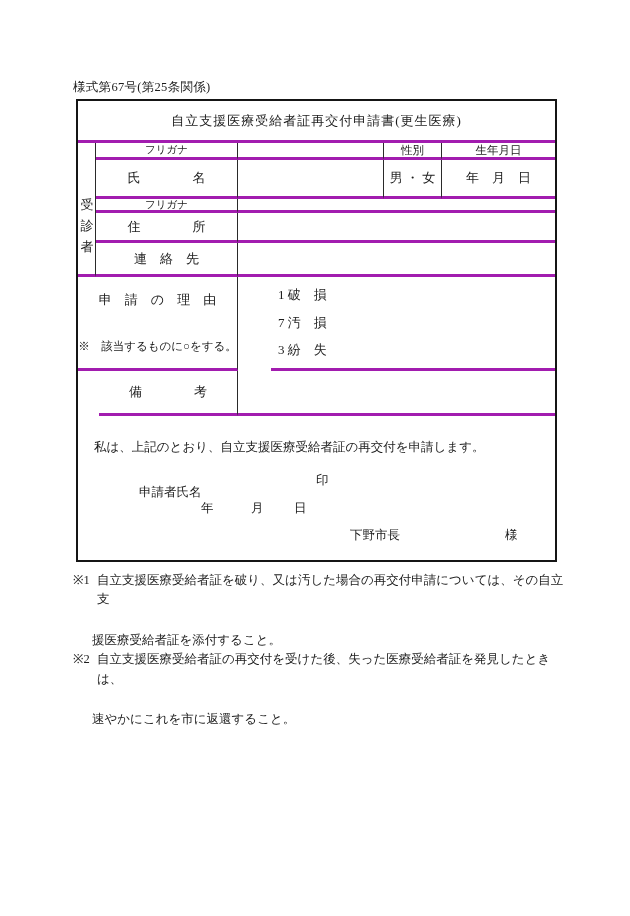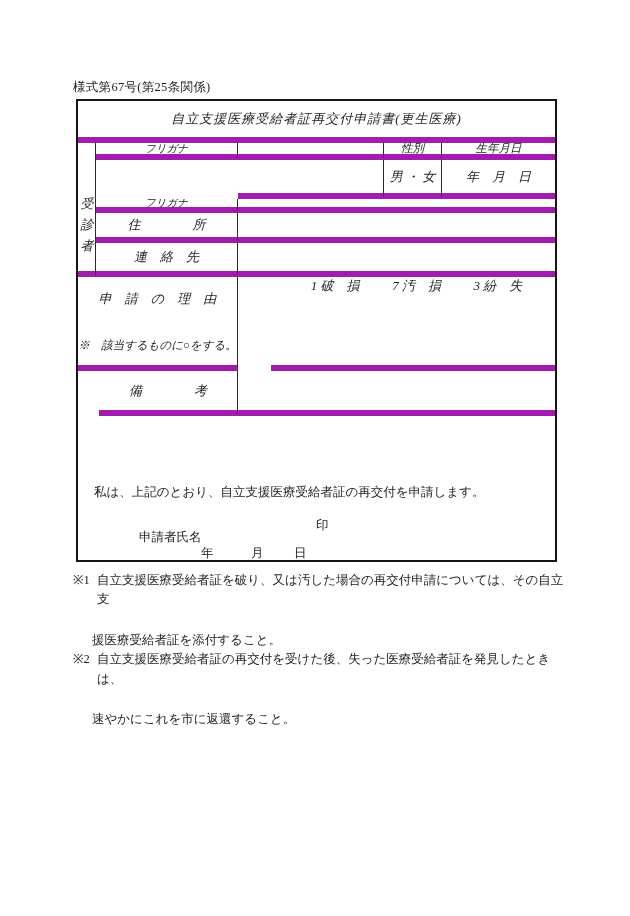--- a/index.html
+++ b/index.html
@@ -15,21 +15,21 @@
   .form-box{
     position:absolute;left:76px;top:99px;
     width:477px;height:459px;
     border:2px solid #151515;
     display:grid;
     grid-template-columns:18px 142px 146px 58px 113px;
     grid-template-rows:42px 17px 39px 14px 30px 34px 94px 45px 144px;
   }
   .cell{box-sizing:border-box;overflow:hidden;}
   .br{border-right:1px solid #2a2a2a;}
-  .bb{border-bottom:6px solid #a21caf;font-style:italic;}
+  .bb{border-bottom:3px solid #a21caf;}
   .center{display:flex;align-items:center;justify-content:center;}
   .fs13{font-size:13px;}
   .fs10{font-size:10.5px;}
 
   .c-title{grid-area:1/1/2/6;font-size:13px;letter-spacing:1px;}
   .c-patient{grid-area:2/1/7/2;}
   .c-patient span{
     writing-mode:vertical-rl;text-orientation:upright;
     font-size:13px;letter-spacing:21px;margin-top:20px;
   }
@@ -47,27 +47,27 @@
   .c-addr-val{grid-area:5/3/6/6;}
   .c-contact-label{grid-area:6/2/7/3;}
   .c-contact-val{grid-area:6/3/7/6;}
   .c-reason-label{
     grid-area:7/1/8/3;display:flex;flex-direction:column;
     align-items:center;justify-content:center;gap:30px;
   }
   .reason-title{font-size:13px;}
   .reason-note{font-size:11.5px;white-space:nowrap;}
   .c-reason-val{
-    grid-area:7/3/8/6;display:flex;flex-direction:row;
+    grid-area:7/3/8/6;display:flex;flex-direction:column;
     justify-content:space-evenly;padding-left:7px;font-size:13px;margin-left:33px;
   }
   .c-remarks-label{grid-area:8/1/9/3;margin-left:21px;}
   .c-remarks-val{grid-area:8/3/9/6;}
   .c-declaration{grid-area:9/1/10/6;position:relative;font-size:12.5px;}
-  .c-declaration span{position:absolute;white-space:nowrap;margin-top:45px;}
+  .c-declaration span{position:absolute;white-space:nowrap;}
   .decl-statement{left:16px;top:23px;}
   .decl-applicant{left:61px;top:68px;}
   .decl-seal{left:238px;top:56px;}
   .decl-year{left:123px;top:84px;}
   .decl-month{left:173px;top:84px;}
   .decl-day{left:216px;top:84px;}
   .decl-addressee{left:272px;top:111px;}
   .decl-honorific{left:427px;top:111px;}
 
   
@@ -90,20 +90,21 @@
 
   <div class="cell br bb center c-patient">
     <span>受診者</span>
   </div>
 
   <div class="cell br bb center fs10 c-furi1-label">フリガナ</div>
   <div class="cell br bb c-furi1-val"></div>
   <div class="cell br bb center c-sex-label">性別</div>
   <div class="cell bb center c-birth-label">生年月日</div>
 
+  <div class="cell br bb center fs13 c-name-label">氏　　　　名</div>
   <div class="cell br bb c-name-val"></div>
   <div class="cell br bb center fs13 c-sex-val">男 ・ 女</div>
   <div class="cell bb center fs13 c-birth-val">年　月　日</div>
 
   <div class="cell br bb center fs10 c-furi2-label">フリガナ</div>
   <div class="cell bb c-furi2-val"></div>
 
   <div class="cell br bb center fs13 c-addr-label">住　　　　所</div>
   <div class="cell bb c-addr-val"></div>
 

